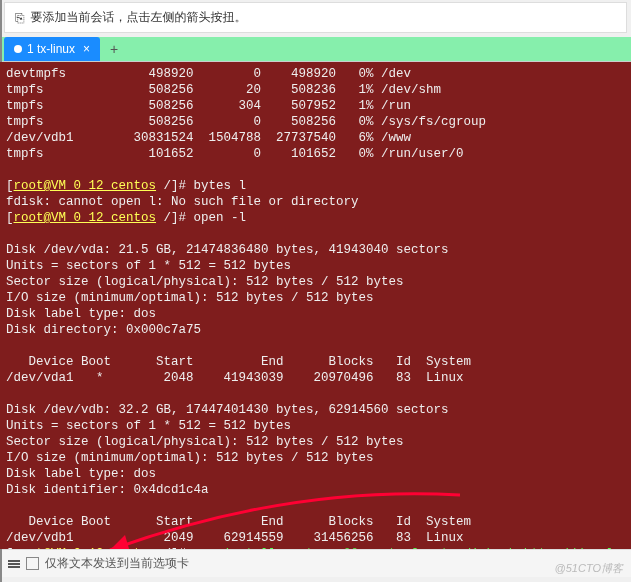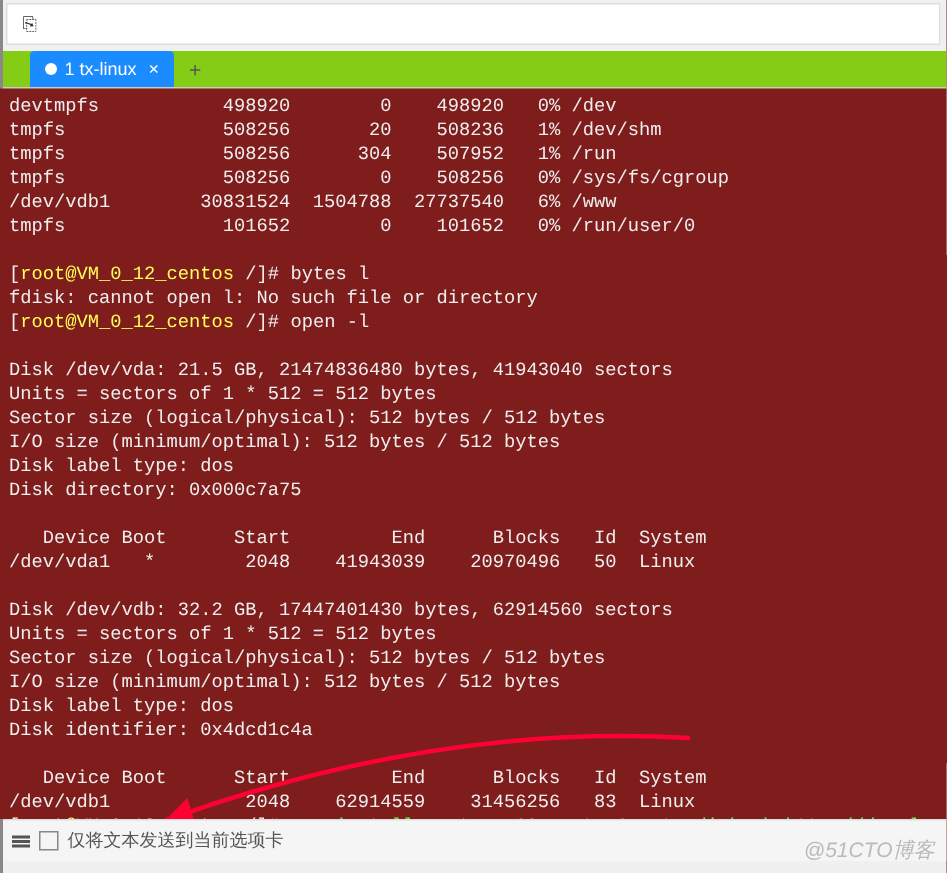--- a/index.html
+++ b/index.html
@@ -1,40 +1,41 @@
 <!DOCTYPE html>
 <html><head>
 <meta charset="utf-8">
 <style>
 * { margin: 0; padding: 0; box-sizing: border-box; }
 body { font-family: "Microsoft YaHei", sans-serif; background: #f0f0f0; width: 631px; height: 582px; overflow: hidden; position: relative; }
 .top-hint { background: #fff; border: 1px solid #ddd; padding: 6px 10px; font-size: 12px; color: #333; display: flex; align-items: center; gap: 6px; margin: 2px 4px 4px 4px; }
-.tab-bar { display: flex; align-items: center; background: #84cc16; border-bottom: 1px solid #ccc; padding-left: 20px; }
+.tab-bar { display: flex; align-items: center; background: #86efac; border-bottom: 1px solid #ccc; padding-left: 4px; }
 .tab { background: #1a8cff; color: #fff; padding: 5px 10px; font-size: 12px; display: flex; align-items: center; gap: 5px; border-radius: 3px 3px 0 0; }
 .tab .dot { width: 8px; height: 8px; background: #fff; border-radius: 50%; display: inline-block; }
 .tab .x { cursor: pointer; margin-left: 3px; }
 .tab-add { padding: 4px 10px; font-size: 14px; color: #555; cursor: pointer; }
 .term { background: #7f1d1d; color: #eee; font-family: Consolas, "Courier New", monospace; font-size: 12.5px; line-height: 16px; padding: 4px 6px; height: 487px; overflow: hidden; white-space: pre; position: relative; }
-.yel { color: #ffff55; }
+.yel { color: #ffff55; text-decoration: underline; }
 .grn { color: #55ff55; }
 .bottom-bar { background: #f5f5f5; border-top: 1px solid #ddd; padding: 5px 8px; font-size: 12px; color: #555; display: flex; align-items: center; gap: 6px; }
 .chk { width: 13px; height: 13px; border: 1px solid #888; display: inline-block; }
-.watermark { position: absolute; bottom: 6px; right: 8px; color: rgba(128,128,128,0.5); font-size: 14px; font-style: italic; pointer-events: none; }
+.watermark { position: absolute; bottom: 6px; right: 8px; color: rgba(128,128,128,0.5); font-size: 11px; font-style: italic; pointer-events: none; }
 .arrow { position: absolute; left: 90px; top: 428px; width: 380px; height: 70px; pointer-events: none; }
 .edge { position: absolute; left: 0; top: 0; bottom: 0; width: 2px; background: #888; }
 .menu-icon { display:inline-block; width:12px; }
 .menu-icon span{ display:block; height:2px; background:#555; margin:1px 0; }
 </style>
 </head>
 <body>
 
 <div class="edge"></div>
 
 <div class="top-hint">
   <span>⎘</span>
+  <span>要添加当前会话，点击左侧的箭头按扭。</span>
 </div>
 
 <div class="tab-bar">
   <div class="tab">
     <span class="dot"></span>
     <span>1 tx-linux</span>
     <span class="x">×</span>
   </div>
   <div class="tab-add">+</div>
 </div>
@@ -51,31 +52,31 @@
 [<span class="yel">root@VM_0_12_centos</span> <span>/</span>]# <span>open -l</span>
 
 <span>Disk /dev/vda: 21.5 GB, 21474836480 bytes, 41943040 sectors</span>
 <span>Units = sectors of 1 * 512 = 512 bytes</span>
 <span>Sector size (logical/physical): 512 bytes / 512 bytes</span>
 <span>I/O size (minimum/optimal): 512 bytes / 512 bytes</span>
 <span>Disk label type: dos</span>
 <span>Disk directory: 0x000c7a75</span>
 
 <span>   Device Boot      Start         End      Blocks   Id  System</span>
-<span>/dev/vda1   *        2048    41943039    20970496   50  Linux</span>
+<span>/dev/vda1   *        2048    41943039    20970496   83  Linux</span>
 
 <span>Disk /dev/vdb: 32.2 GB, 17447401430 bytes, 62914560 sectors</span>
 <span>Units = sectors of 1 * 512 = 512 bytes</span>
 <span>Sector size (logical/physical): 512 bytes / 512 bytes</span>
 <span>I/O size (minimum/optimal): 512 bytes / 512 bytes</span>
 <span>Disk label type: dos</span>
 <span>Disk identifier: 0x4dcd1c4a</span>
 
 <span>   Device Boot      Start         End      Blocks   Id  System</span>
-<span>/dev/vdb1            2048    62914559    31456256   83  Linux</span>
+<span>/dev/vdb1            2049    62914559    31456256   83  Linux</span>
 [<span class="yel">root@VM_0_12_centos</span> <span>/</span>]# <span class="grn">yum install wget -y &amp;&amp; wget -O auto_disk.sh http://download.bt.</span>
 
 <svg class="arrow" viewBox="0 0 380 70">
   <path d="M 370 5 Q 200 -5 20 60" stroke="#ff0033" stroke-width="3" fill="none"></path>
   <path d="M 20 60 L 35 45 L 40 62 Z" fill="#ff0033"></path>
 </svg>
 </div>
 
 <div class="bottom-bar">
   <span class="menu-icon">

